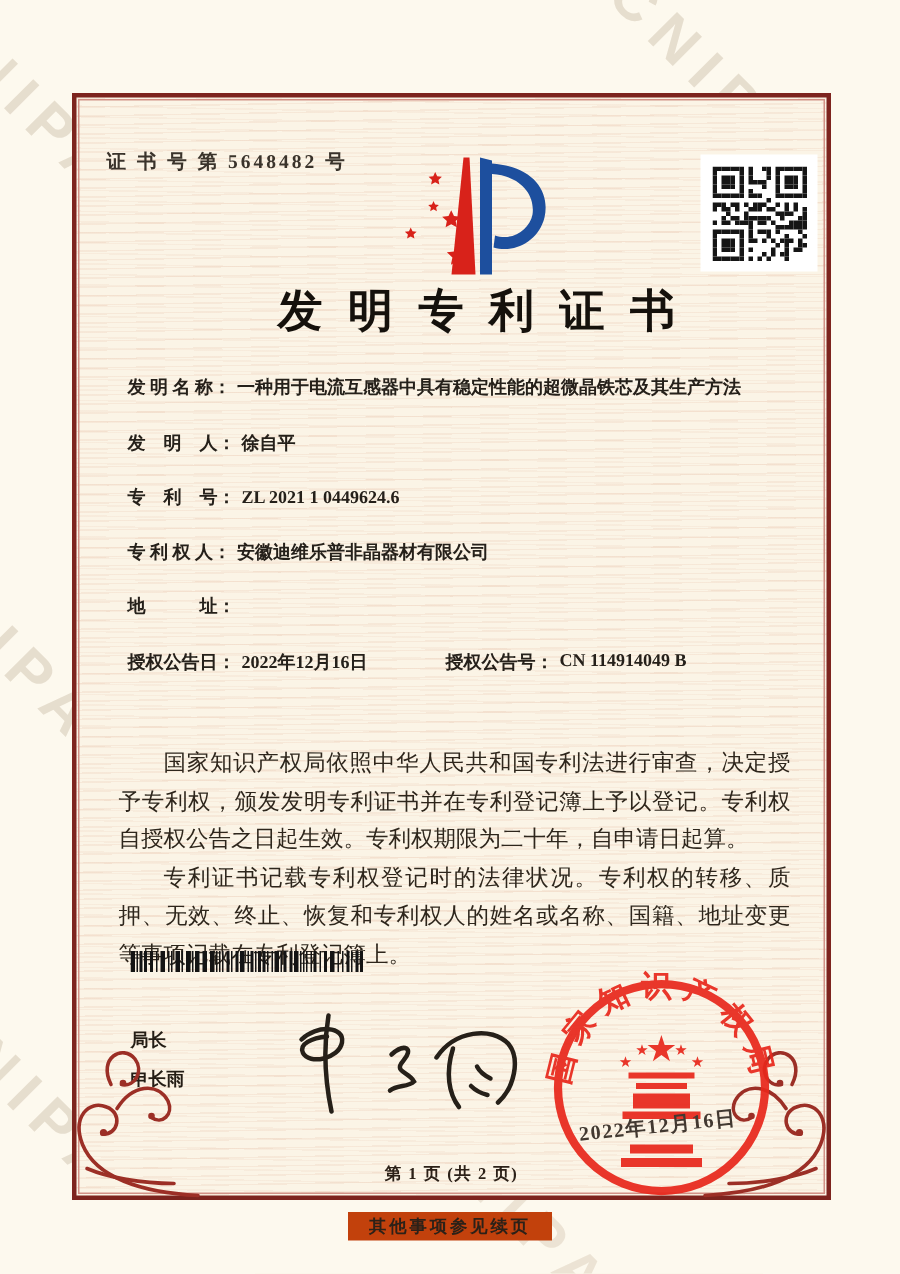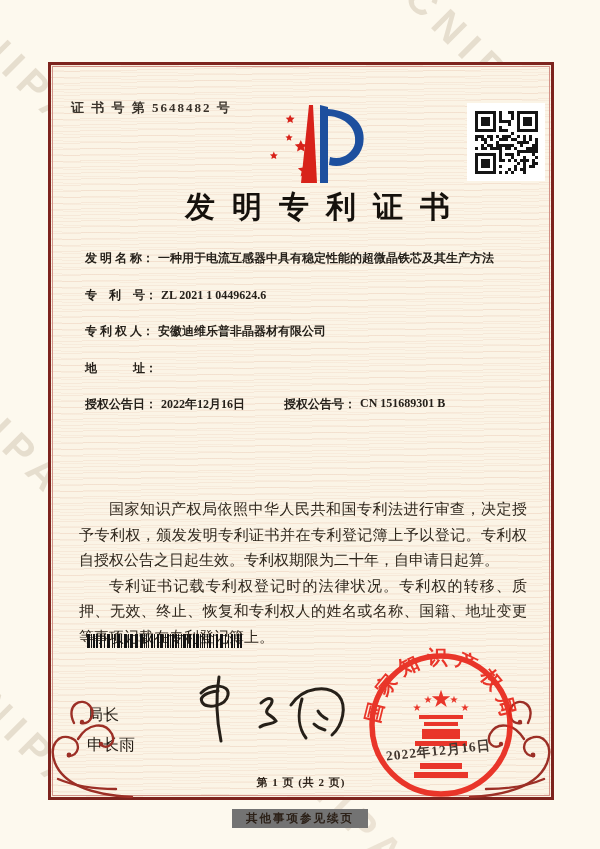--- a/index.html
+++ b/index.html
@@ -54,46 +54,46 @@
     letter-spacing:17px;text-indent:17px;z-index:3;padding-left:33px;
   }
   
   .fields{position:absolute;left:34px;top:185px;right:20px;z-index:3;}
   .frow{
     display:flex;align-items:baseline;margin-bottom:19.5px;
     font-size:12px;font-weight:600;color:#25201a;white-space:pre;
   }
   .frow .lbl{flex:0 0 auto;}
   .frow .val{margin-left:4px;}
-  .frow.dual .pair2{margin-left:39px;display:flex;justify-content:flex-end;}
+  .frow.dual .pair2{margin-left:52px;display:flex;justify-content:flex-end;}
   
   .bodytext{
     position:absolute;left:28px;right:24px;top:432px;z-index:3;
     font-size:15px;line-height:1.7;color:#2e261c;font-weight:500;
     text-align:justify;
   }
   .bodytext p{margin:0;text-indent:2em;}
   
   .barcode{position:absolute;left:36px;top:569px;width:158px;height:14px;z-index:3;}
-  .officer{position:absolute;left:36px;top:640px;z-index:3;font-size:16px;font-weight:400;color:#241d15;}
+  .officer{position:absolute;left:36px;top:620px;z-index:3;font-size:12px;font-weight:700;color:#241d15;}
   .officer .o-title{margin-bottom:9px;}
   .signature{position:absolute;left:130px;top:604px;width:166px;height:82px;z-index:4;}
   .seal{position:absolute;left:308px;top:580px;width:165px;height:162px;z-index:5;}
   .pagenum{
     position:absolute;left:0;right:0;top:710px;text-align:center;z-index:3;
     font-size:11px;font-weight:600;color:#2c2118;letter-spacing:1px;
   }
   .ornament{position:absolute;width:92px;height:108px;z-index:3;}
   .orn-left{left:-9px;top:628px;}
   .orn-right{right:-9px;top:628px;transform:scaleX(-1);}
   .footnote{
     position:absolute;left:0;right:0;top:808px;text-align:center;z-index:3;
   }
   .footnote span{
-    display:inline-block;background:#737373;padding:2px 14px;
+    display:inline-block;background:#c2410c;padding:2px 14px;
     font-size:11.5px;font-weight:600;color:#2c2118;letter-spacing:2px;
   }
 </style>
 </head>
 <body>
 
 <div class="page">
 
   <div class="wm wm1">CNIPA</div>
   <div class="wm wm2">CNIPA</div>
@@ -347,36 +347,40 @@
     </div>
 
     <div class="title">发明专利证书</div>
 
     <div class="fields">
       <div class="frow">
         <span class="lbl">发 明 名 称：</span>
         <span class="val">一种用于电流互感器中具有稳定性能的超微晶铁芯及其生产方法</span>
       </div>
       <div class="frow">
+        <span class="lbl">发　明　人：</span>
+        <span class="val">徐自平</span>
+      </div>
+      <div class="frow">
         <span class="lbl">专　利　号：</span>
         <span class="val">ZL 2021 1 0449624.6</span>
       </div>
       <div class="frow">
         <span class="lbl">专 利 权 人：</span>
         <span class="val">安徽迪维乐普非晶器材有限公司</span>
       </div>
       <div class="frow">
         <span class="lbl">地　　　址：</span>
       </div>
       <div class="frow dual">
         <span class="lbl">授权公告日：</span>
         <span class="val">2022年12月16日</span>
         <span class="pair2">
           <span class="lbl">授权公告号：</span>
-          <span class="val">CN 151689301 B</span>
+          <span class="val">CN 114914049 B</span>
         </span>
       </div>
     </div>
 
     <div class="bodytext">
       <p>国家知识产权局依照中华人民共和国专利法进行审查，决定授予专利权，颁发发明专利证书并在专利登记簿上予以登记。专利权自授权公告之日起生效。专利权期限为二十年，自申请日起算。</p>
       <p>专利证书记载专利权登记时的法律状况。专利权的转移、质押、无效、终止、恢复和专利权人的姓名或名称、国籍、地址变更等事项记载在专利登记簿上。</p>
     </div>
 
     <div class="barcode">

